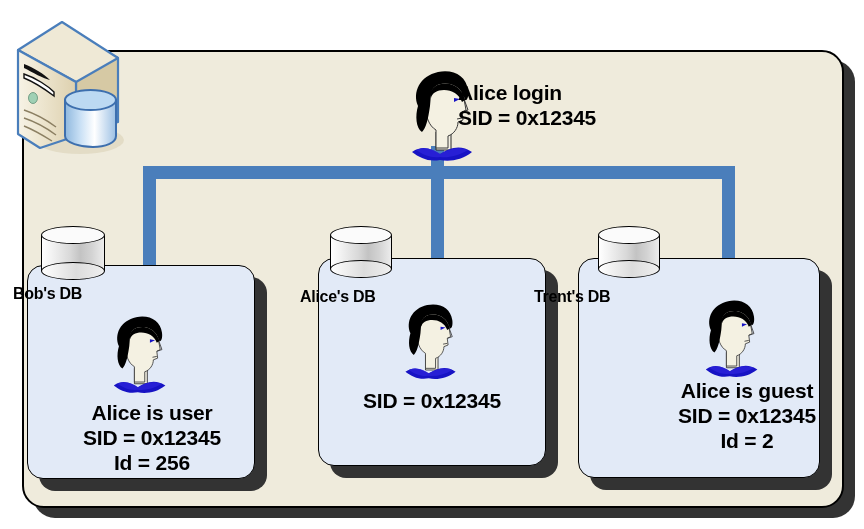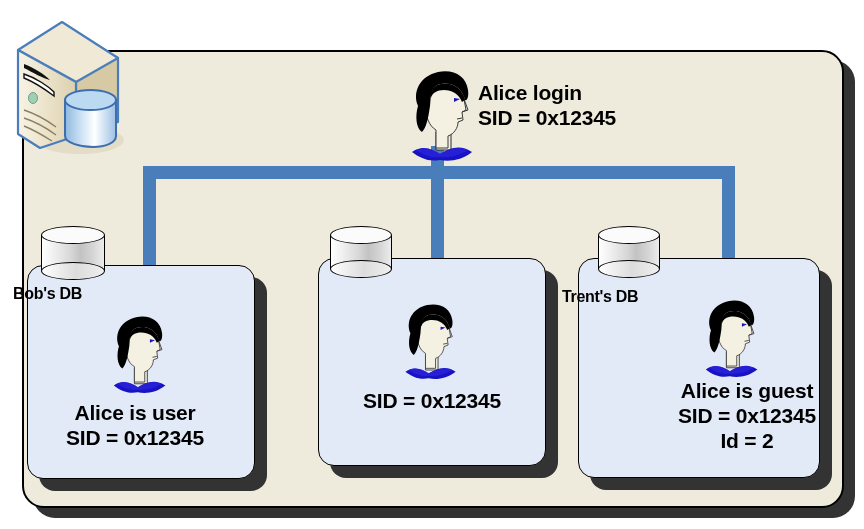--- a/index.html
+++ b/index.html
@@ -107,21 +107,21 @@
 
       <path d="M22 40 C16 26 24 10 42 6 C58 3 70 10 72 24 C73 31 71 35 69 34
                C67 26 62 20 54 18 C44 16 36 20 35 28 L34 40
                C32 54 30 62 26 66 C20 62 19 50 22 40 Z" fill="#000000"></path>
       <path d="M34 28 C36 20 44 16 54 18 C62 20 67 26 69 34 L66 36
                C63 28 56 24 48 24 C41 24 36 27 35 32 Z" fill="#000000"></path>
 
       <path d="M58 32 L64 33 L58 36 Z" fill="#1713c4"></path>
     </svg>
   </div>
-  <div class="txt" style="left:478px;top:80px;width:250px;text-align:left;">
+  <div class="txt" style="left:458px;top:80px;width:250px;text-align:left;">
     <div>Alice login</div>
     <div>SID = 0x12345</div>
   </div>
 
   <div class="db-shadow" style="left:39px;top:277px;width:228px;height:214px;"></div>
   <div class="db-panel" style="left:27px;top:265px;width:228px;height:214px;"></div>
   <div class="cyl" style="left:41px;top:226px;width:64px;height:54px;">
     <div class="body"></div>
       <div class="bot"></div>
       <div class="top"></div>
@@ -137,32 +137,34 @@
       <path d="M68 33 L72 44 L66 46" fill="none" stroke="#3a3a3a" stroke-width="1"></path>
       <path d="M66 52 L61 53" fill="none" stroke="#3a3a3a" stroke-width="1"></path>
       <path d="M22 40 C16 26 24 10 42 6 C58 3 70 10 72 24 C73 31 71 35 69 34
                C67 26 62 20 54 18 C44 16 36 20 35 28 L34 40
                C32 54 30 62 26 66 C20 62 19 50 22 40 Z" fill="#000000"></path>
       <path d="M34 28 C36 20 44 16 54 18 C62 20 67 26 69 34 L66 36
                C63 28 56 24 48 24 C41 24 36 27 35 32 Z" fill="#000000"></path>
       <path d="M58 32 L64 33 L58 36 Z" fill="#1713c4"></path>
     </svg>
   </div>
-  <div class="txt" style="left:21px;top:400px;width:228px;">
+  <div class="txt" style="left:38px;top:400px;width:228px;">
     <div>Alice is user</div>
     <div>SID = 0x12345</div>
+    <div>Id = 256</div>
   </div>
 
   <div class="db-shadow" style="left:330px;top:270px;width:228px;height:208px;"></div>
   <div class="db-panel" style="left:318px;top:258px;width:228px;height:208px;"></div>
   <div class="cyl" style="left:330px;top:226px;width:62px;height:52px;">
     <div class="body"></div>
       <div class="bot"></div>
       <div class="top"></div>
   </div>
+  <div class="db-label" style="left:300px;top:288px;">Alice's DB</div>
   <div class="person" style="left:392px;top:300px;width:72px;height:80px;">
     <svg width="72" height="80" viewBox="0 0 86 96" preserveAspectRatio="none">
       <path d="M40 66 L40 84 L55 84 L55 64 Z" fill="#f2efe2" stroke="#2b2b2b" stroke-width="1"></path>
       <path d="M16 86 C28 78 36 84 44 88 C54 82 64 78 76 86 C66 94 54 96 44 94 C32 96 24 92 16 86 Z" fill="#1713c4"></path>
       <path d="M20 84 C30 80 38 84 44 88 C52 83 62 80 72 84 C62 90 52 92 44 91 C34 92 28 89 20 84 Z" fill="#2a22d8" opacity="0.85"></path>
       <path d="M30 28 C30 16 42 9 54 12 C64 15 68 24 68 33 L70 44 L66 46 L67 54 L62 56
                C62 62 58 68 52 70 L52 82 L40 82 L40 64 C33 60 29 50 30 38 Z" fill="#f4f1e2" stroke="#3a3a3a" stroke-width="1"></path>
       <path d="M68 33 L72 44 L66 46" fill="none" stroke="#3a3a3a" stroke-width="1"></path>
       <path d="M66 52 L61 53" fill="none" stroke="#3a3a3a" stroke-width="1"></path>
       <path d="M22 40 C16 26 24 10 42 6 C58 3 70 10 72 24 C73 31 71 35 69 34
@@ -177,21 +179,21 @@
     <div>SID = 0x12345</div>
   </div>
 
   <div class="db-shadow" style="left:590px;top:270px;width:242px;height:220px;"></div>
   <div class="db-panel" style="left:578px;top:258px;width:242px;height:220px;"></div>
   <div class="cyl" style="left:598px;top:226px;width:62px;height:52px;">
     <div class="body"></div>
       <div class="bot"></div>
       <div class="top"></div>
   </div>
-  <div class="db-label" style="left:562px;top:288px;">Trent's DB</div>
+  <div class="db-label" style="left:534px;top:288px;">Trent's DB</div>
   <div class="person" style="left:692px;top:296px;width:74px;height:82px;">
     <svg width="74" height="82" viewBox="0 0 86 96" preserveAspectRatio="none">
       <path d="M40 66 L40 84 L55 84 L55 64 Z" fill="#f2efe2" stroke="#2b2b2b" stroke-width="1"></path>
       <path d="M16 86 C28 78 36 84 44 88 C54 82 64 78 76 86 C66 94 54 96 44 94 C32 96 24 92 16 86 Z" fill="#1713c4"></path>
       <path d="M20 84 C30 80 38 84 44 88 C52 83 62 80 72 84 C62 90 52 92 44 91 C34 92 28 89 20 84 Z" fill="#2a22d8" opacity="0.85"></path>
       <path d="M30 28 C30 16 42 9 54 12 C64 15 68 24 68 33 L70 44 L66 46 L67 54 L62 56
                C62 62 58 68 52 70 L52 82 L40 82 L40 64 C33 60 29 50 30 38 Z" fill="#f4f1e2" stroke="#3a3a3a" stroke-width="1"></path>
       <path d="M68 33 L72 44 L66 46" fill="none" stroke="#3a3a3a" stroke-width="1"></path>
       <path d="M66 52 L61 53" fill="none" stroke="#3a3a3a" stroke-width="1"></path>
       <path d="M22 40 C16 26 24 10 42 6 C58 3 70 10 72 24 C73 31 71 35 69 34

